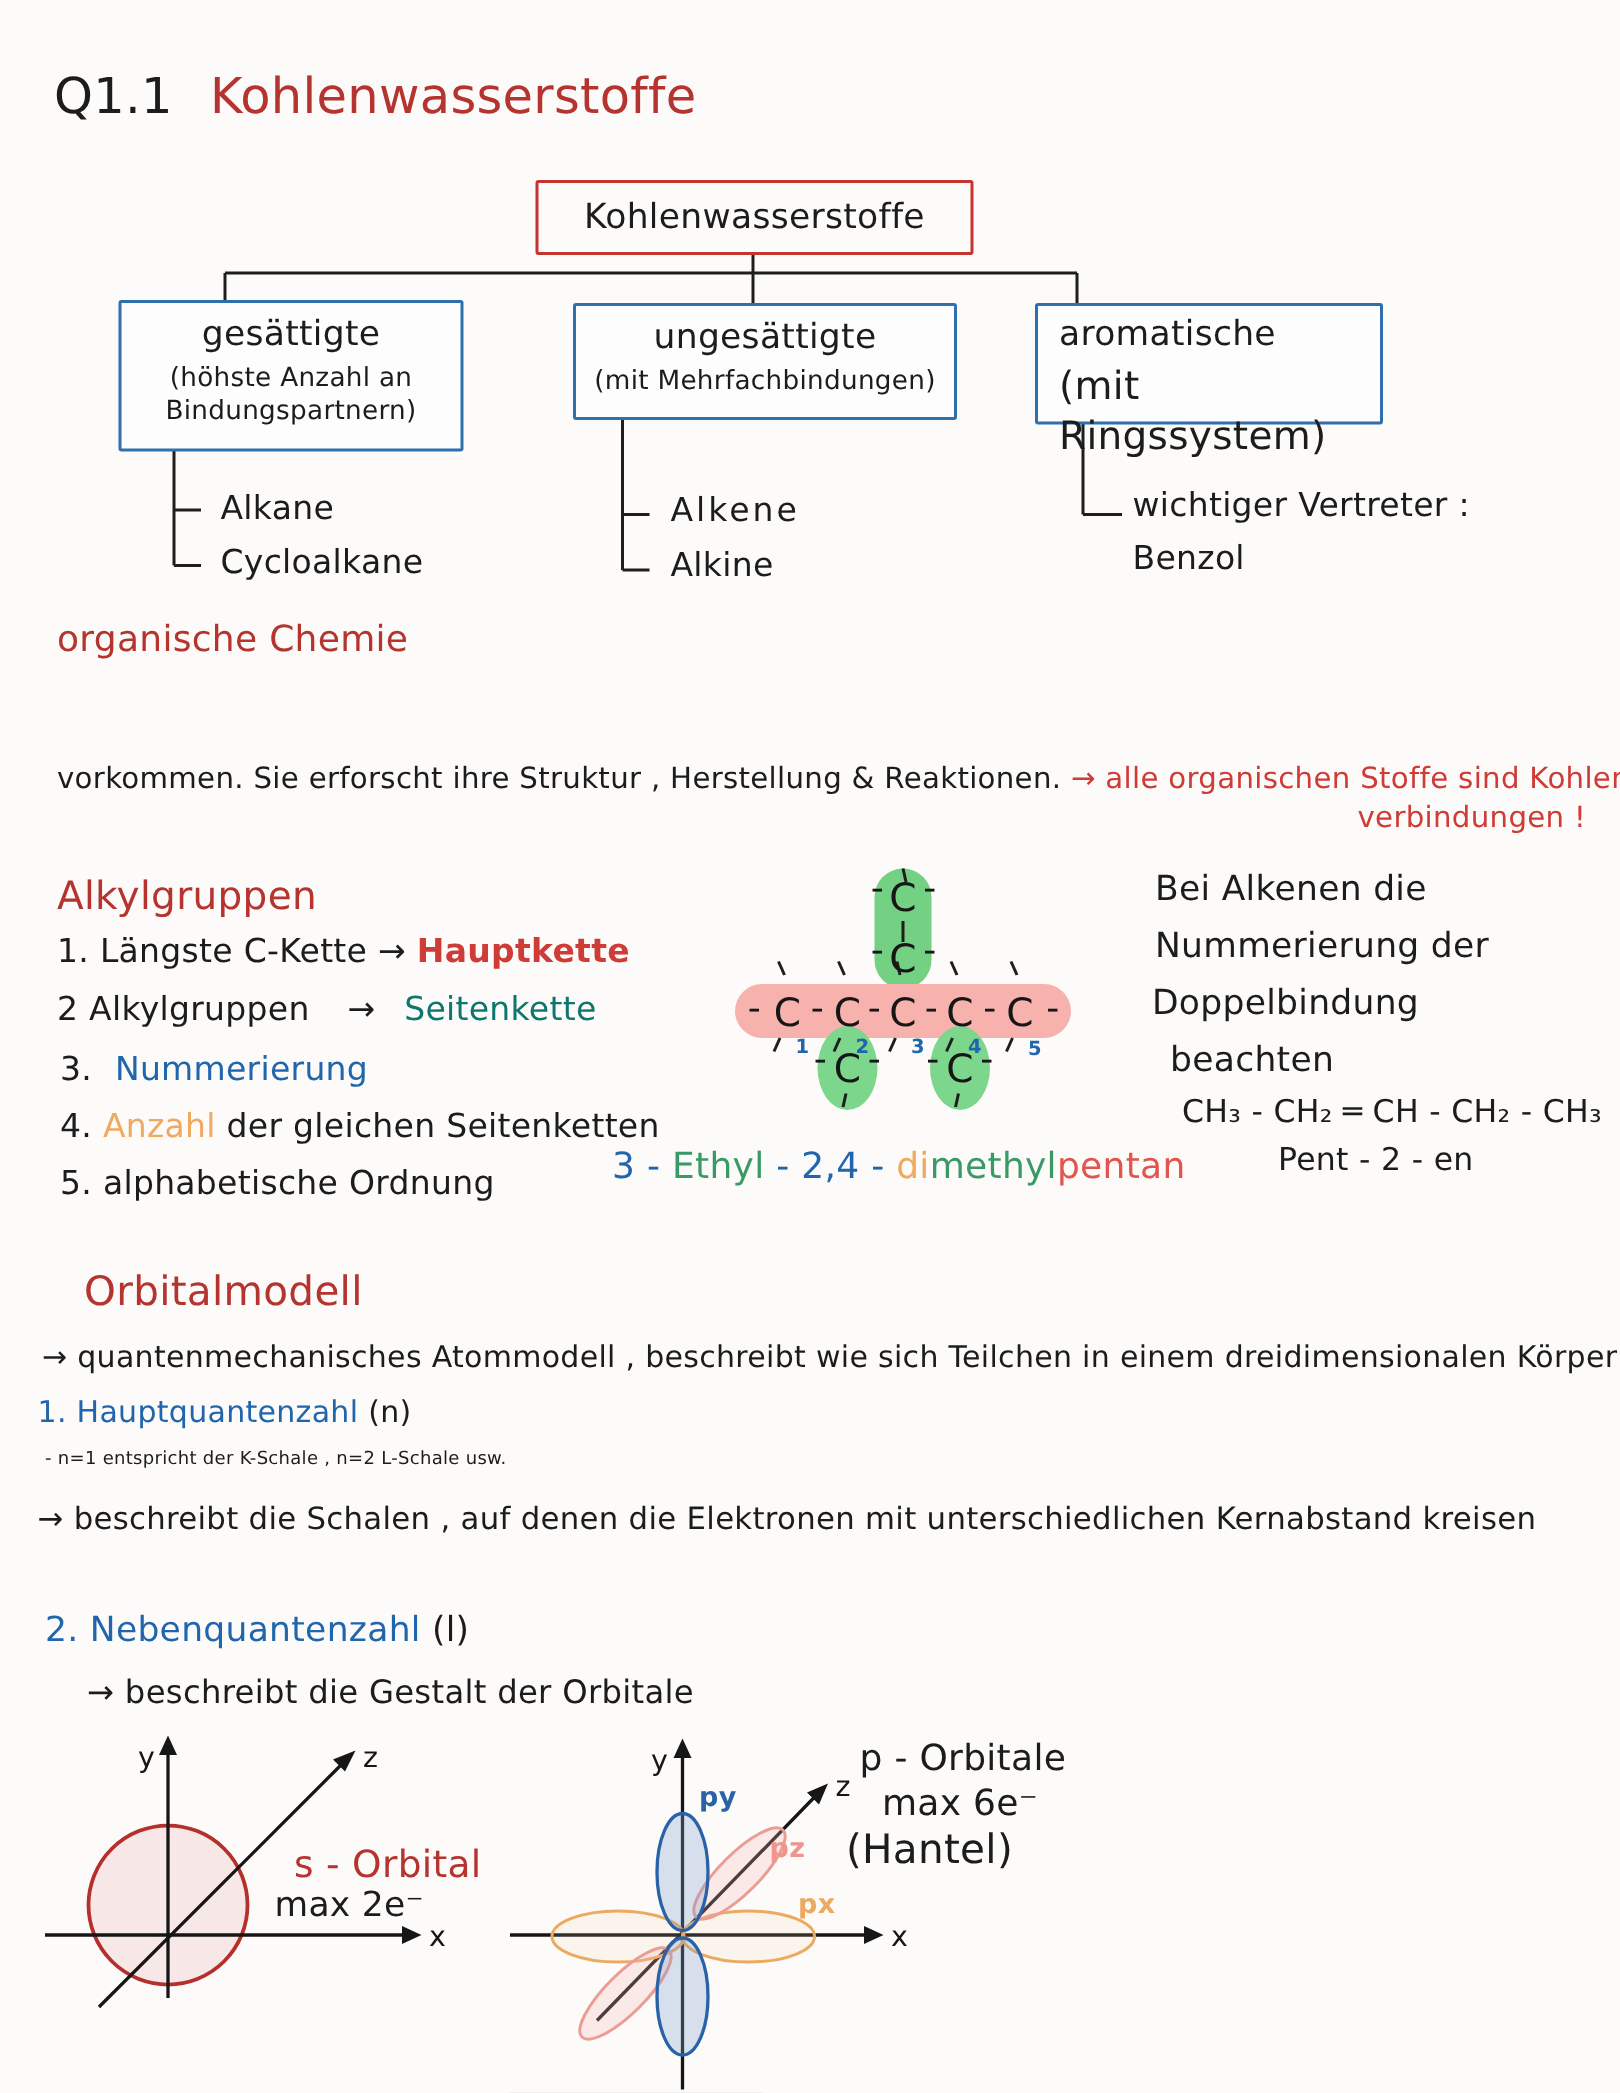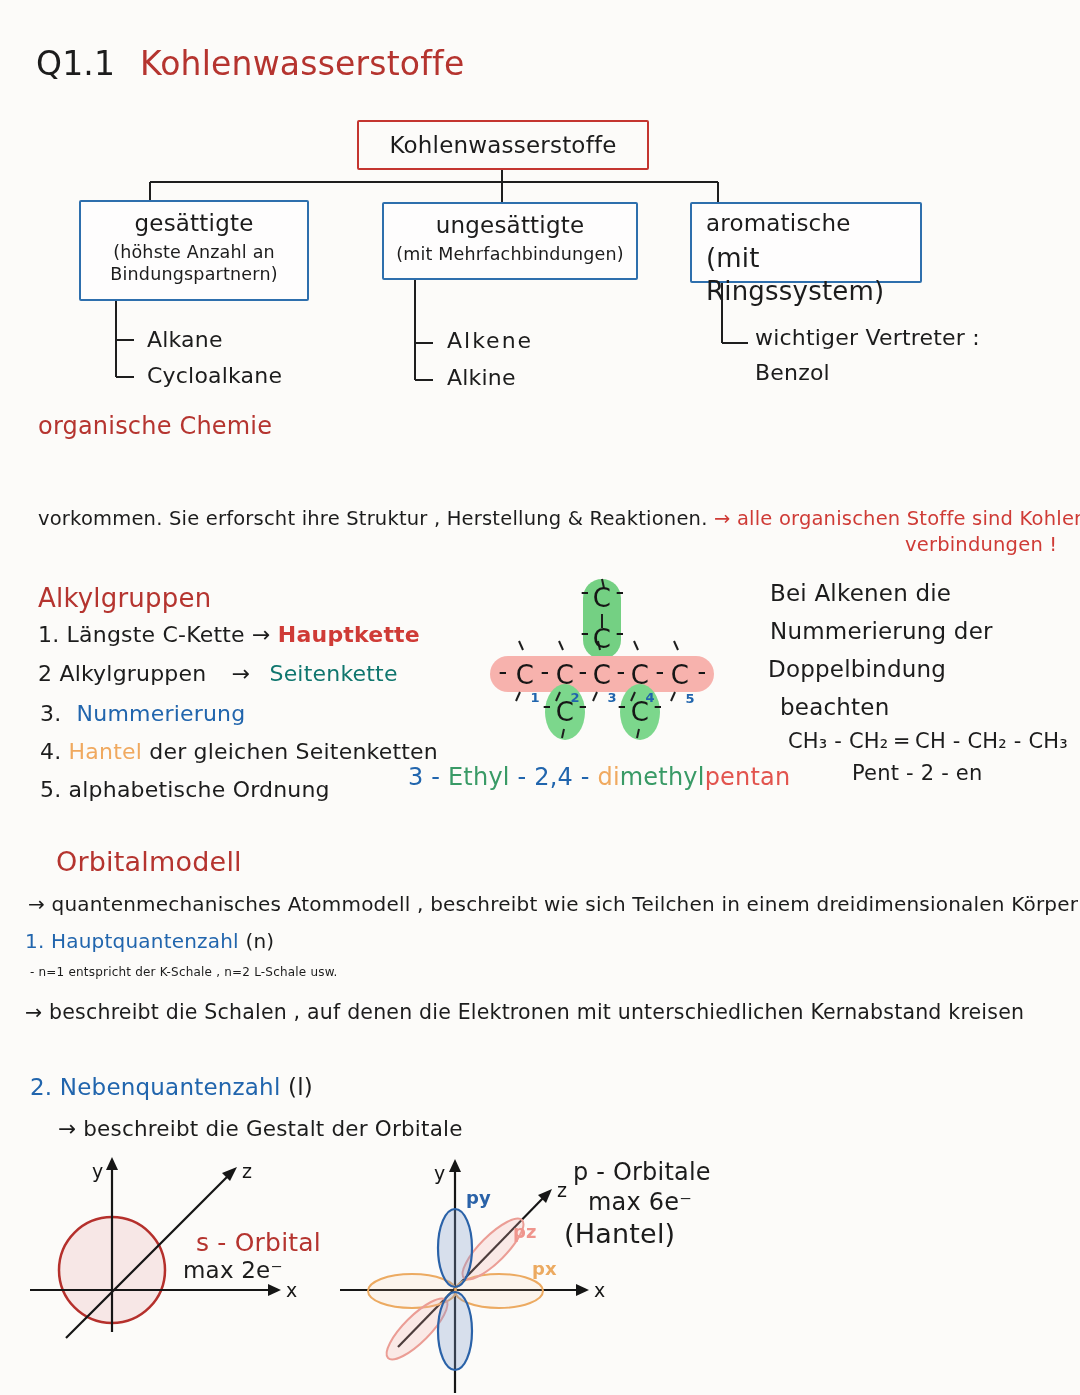--- a/index.html
+++ b/index.html
@@ -208,21 +208,21 @@
     <span>Alkylgruppen</span>
     <span style="margin-left:18px;">→</span>
     <span class="green" style="margin-left:12px;">Seitenkette</span>
   </div>
   <div class="abs txt item" style="left:40px;top:701px;">
     <span>3.</span>
     <span class="blue" style="margin-left:8px;">Nummerierung</span>
   </div>
   <div class="abs txt item" style="left:40px;top:739px;">
     <span>4.</span>
-    <span class="orange">Hantel</span>
+    <span class="orange">Anzahl</span>
     <span>der gleichen Seitenketten</span>
   </div>
   <div class="abs txt item" style="left:40px;top:777px;">
     <span>5.</span>
     <span>alphabetische Ordnung</span>
   </div>
 
   <div class="abs txt" style="left:408px;top:763px;font-size:24px;">
     <span class="blue">3 - </span><span class="dkgreen">Ethyl</span><span class="blue"> - 2,4 - </span><span class="orange">di</span><span class="dkgreen">methyl</span><span class="pinkred">pentan</span>
   </div>

